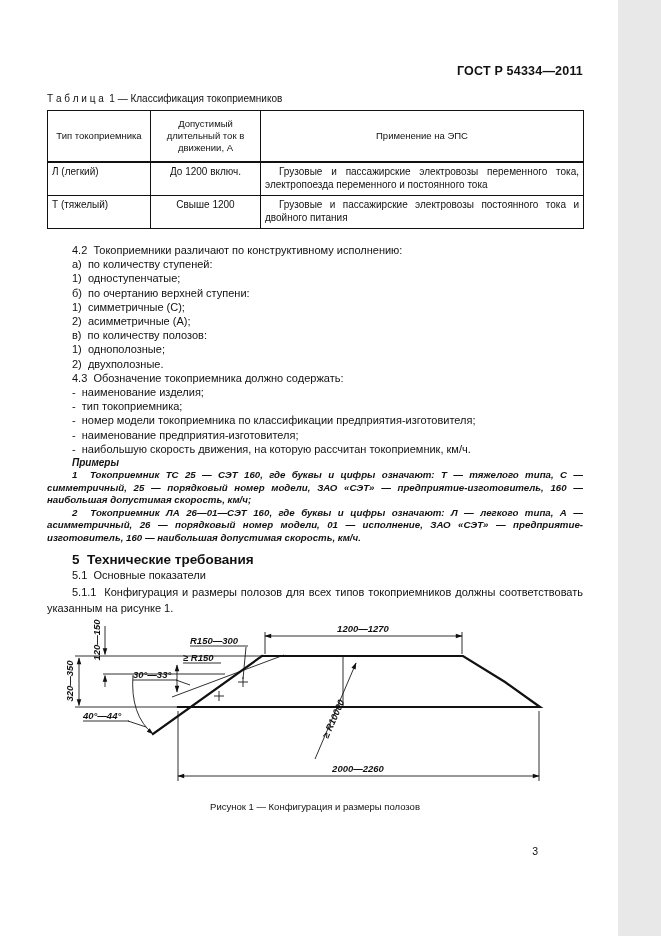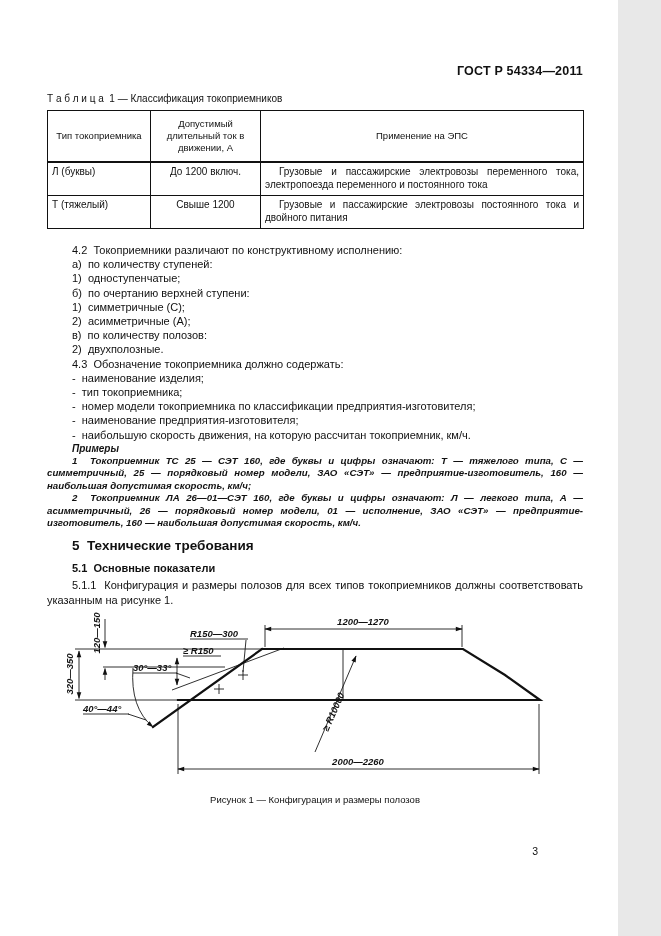--- a/index.html
+++ b/index.html
@@ -15,21 +15,21 @@
   table.gost td{padding:3px 4px 4px;vertical-align:top;line-height:12.5px;}
   td.c-type{text-align:left;padding-left:9px;}
   td.c-cur{text-align:center;}
   td.c-app p{margin:0;text-indent:14px;text-align:justify;}
   .body-lines{margin-top:14px;}
   .bline{font-size:11px;line-height:14.2px;padding-left:25px;}
   .ex-title{font-size:10px;font-weight:bold;font-style:italic;padding-left:25px;margin-top:1px;line-height:12px;}
   p.ex{font-size:9.7px;font-weight:bold;font-style:italic;line-height:12.5px;
        text-align:justify;text-indent:25px;margin:0;}
   .h1{margin-top:7px;font-size:13.5px;font-weight:bold;padding-left:25px;line-height:17px;}
-  .h2{margin-top:7px;font-size:11px;font-weight:bold;padding-left:25px;line-height:14px;}
+  .h2{font-size:11px;font-weight:normal;padding-left:25px;line-height:14px;}
   .para{margin:3px 0 0;font-size:11px;line-height:15.5px;text-align:justify;text-indent:25px;}
   .figwrap{margin-top:2px;}
   .fig-caption{text-align:center;font-size:9.5px;margin-top:5px;}
   .page-num{position:absolute;right:80px;top:845px;font-size:10.5px;}
   
   svg .thin{stroke:#1a1a1a;stroke-width:0.9;fill:none;}
   svg .thick{stroke:#111;stroke-width:2.2;fill:none;stroke-linecap:square;}
   svg text{font:italic bold 9.5px "Liberation Sans", sans-serif;fill:#111;}
 </style>
 </head>
@@ -50,21 +50,21 @@
         </colgroup>
       <thead>
         <tr>
           <th>Тип токоприемника</th>
           <th>Допустимый длительный ток в движении, А</th>
           <th>Применение на ЭПС</th>
         </tr>
       </thead>
       <tbody>
           <tr>
-            <td class="c-type">Л (буквы)</td>
+            <td class="c-type">Л (легкий)</td>
             <td class="c-cur">До 1200 включ.</td>
             <td class="c-app">
               <p>Грузовые и пассажирские электровозы переменного тока, электропоезда переменного и постоянного тока</p>
             </td>
           </tr>
           <tr>
             <td class="c-type">Т (тяжелый)</td>
             <td class="c-cur">Свыше 1200</td>
             <td class="c-app">
               <p>Грузовые и пассажирские электровозы постоянного тока и двойного питания</p>
@@ -74,20 +74,21 @@
     </table>
 
     <div class="body-lines" id="body-lines">
         <div class="bline">4.2&nbsp; Токоприемники различают по конструктивному исполнению:</div>
         <div class="bline">а)&nbsp; по количеству ступеней:</div>
         <div class="bline">1)&nbsp; одноступенчатые;</div>
         <div class="bline">б)&nbsp; по очертанию верхней ступени:</div>
         <div class="bline">1)&nbsp; симметричные (С);</div>
         <div class="bline">2)&nbsp; асимметричные (А);</div>
         <div class="bline">в)&nbsp; по количеству полозов:</div>
+        <div class="bline">1)&nbsp; однополозные;</div>
         <div class="bline">2)&nbsp; двухполозные.</div>
         <div class="bline">4.3&nbsp; Обозначение токоприемника должно содержать:</div>
         <div class="bline">-&nbsp; наименование изделия;</div>
         <div class="bline">-&nbsp; тип токоприемника;</div>
         <div class="bline">-&nbsp; номер модели токоприемника по классификации предприятия-изготовителя;</div>
         <div class="bline">-&nbsp; наименование предприятия-изготовителя;</div>
         <div class="bline">-&nbsp; наибольшую скорость движения, на которую рассчитан токоприемник, км/ч.</div>
       </div>
 
     <div class="ex-title">Примеры</div>

